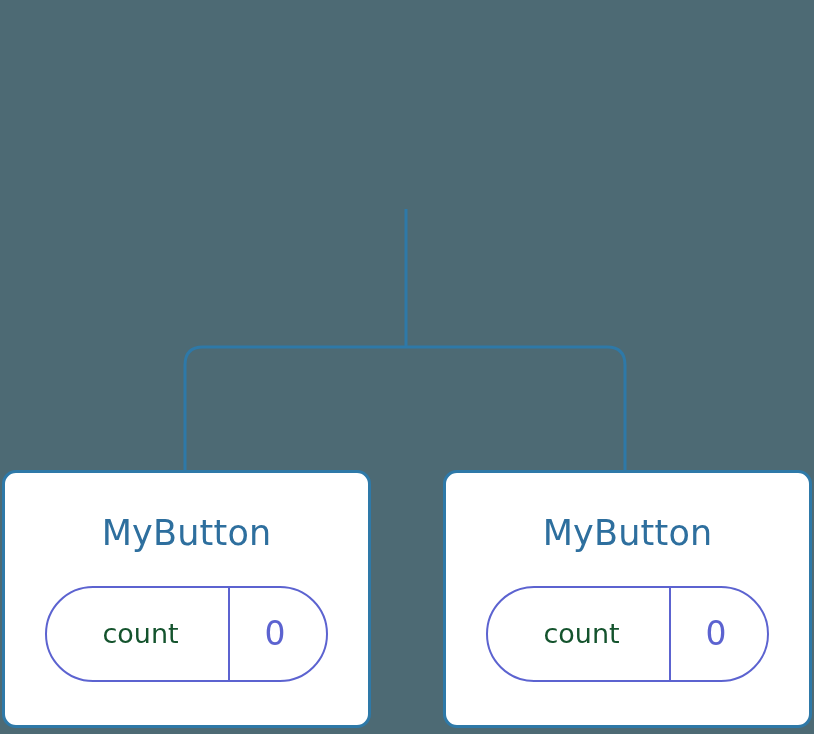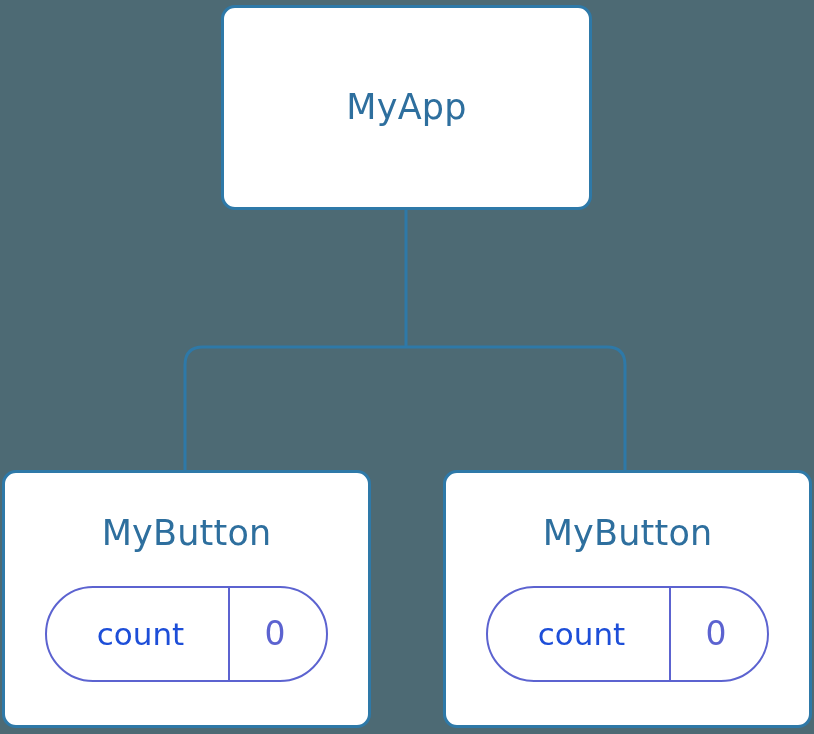--- a/index.html
+++ b/index.html
@@ -91,22 +91,22 @@
     background: transparent;
     overflow: hidden;
   }
 
   .state-pill-key {
     display: flex;
     align-items: center;
     justify-content: center;
     width: 175px;
     padding-left: 6px;
-    color: #1d4ed8;
-    font-size: 31px;
+    color: #14532d;
+    font-size: 27px;
     white-space: nowrap;
   }
 
   .state-pill-divider {
     width: 2px;
     background: #5c63d0;
     flex: 0 0 auto;
   }
 
   .state-pill-value {
@@ -127,23 +127,20 @@
 
   <svg id="connector-layer" viewBox="0 0 814 734" width="814" height="734" xmlns="http://www.w3.org/2000/svg" aria-hidden="true">
 
     <path d="M 406 209 L 406 347" fill="none" stroke="#2e79a8" stroke-width="3" stroke-linecap="butt"></path>
 
     <path d="M 406 347 L 203 347 Q 185 347 185 365 L 185 470" fill="none" stroke="#2e79a8" stroke-width="3" stroke-linecap="butt"></path>
 
     <path d="M 406 347 L 607 347 Q 625 347 625 365 L 625 470" fill="none" stroke="#2e79a8" stroke-width="3" stroke-linecap="butt"></path>
   </svg>
 
-  <div class="node-card node-root">
-    <div class="node-title">MyApp</div>
-  </div>
 
   <div class="node-card node-child-left">
     <div class="node-title">MyButton</div>
     <div class="state-pill">
       <div class="state-pill-key">count</div>
       <div class="state-pill-divider"></div>
       <div class="state-pill-value">0</div>
     </div>
   </div>
 

